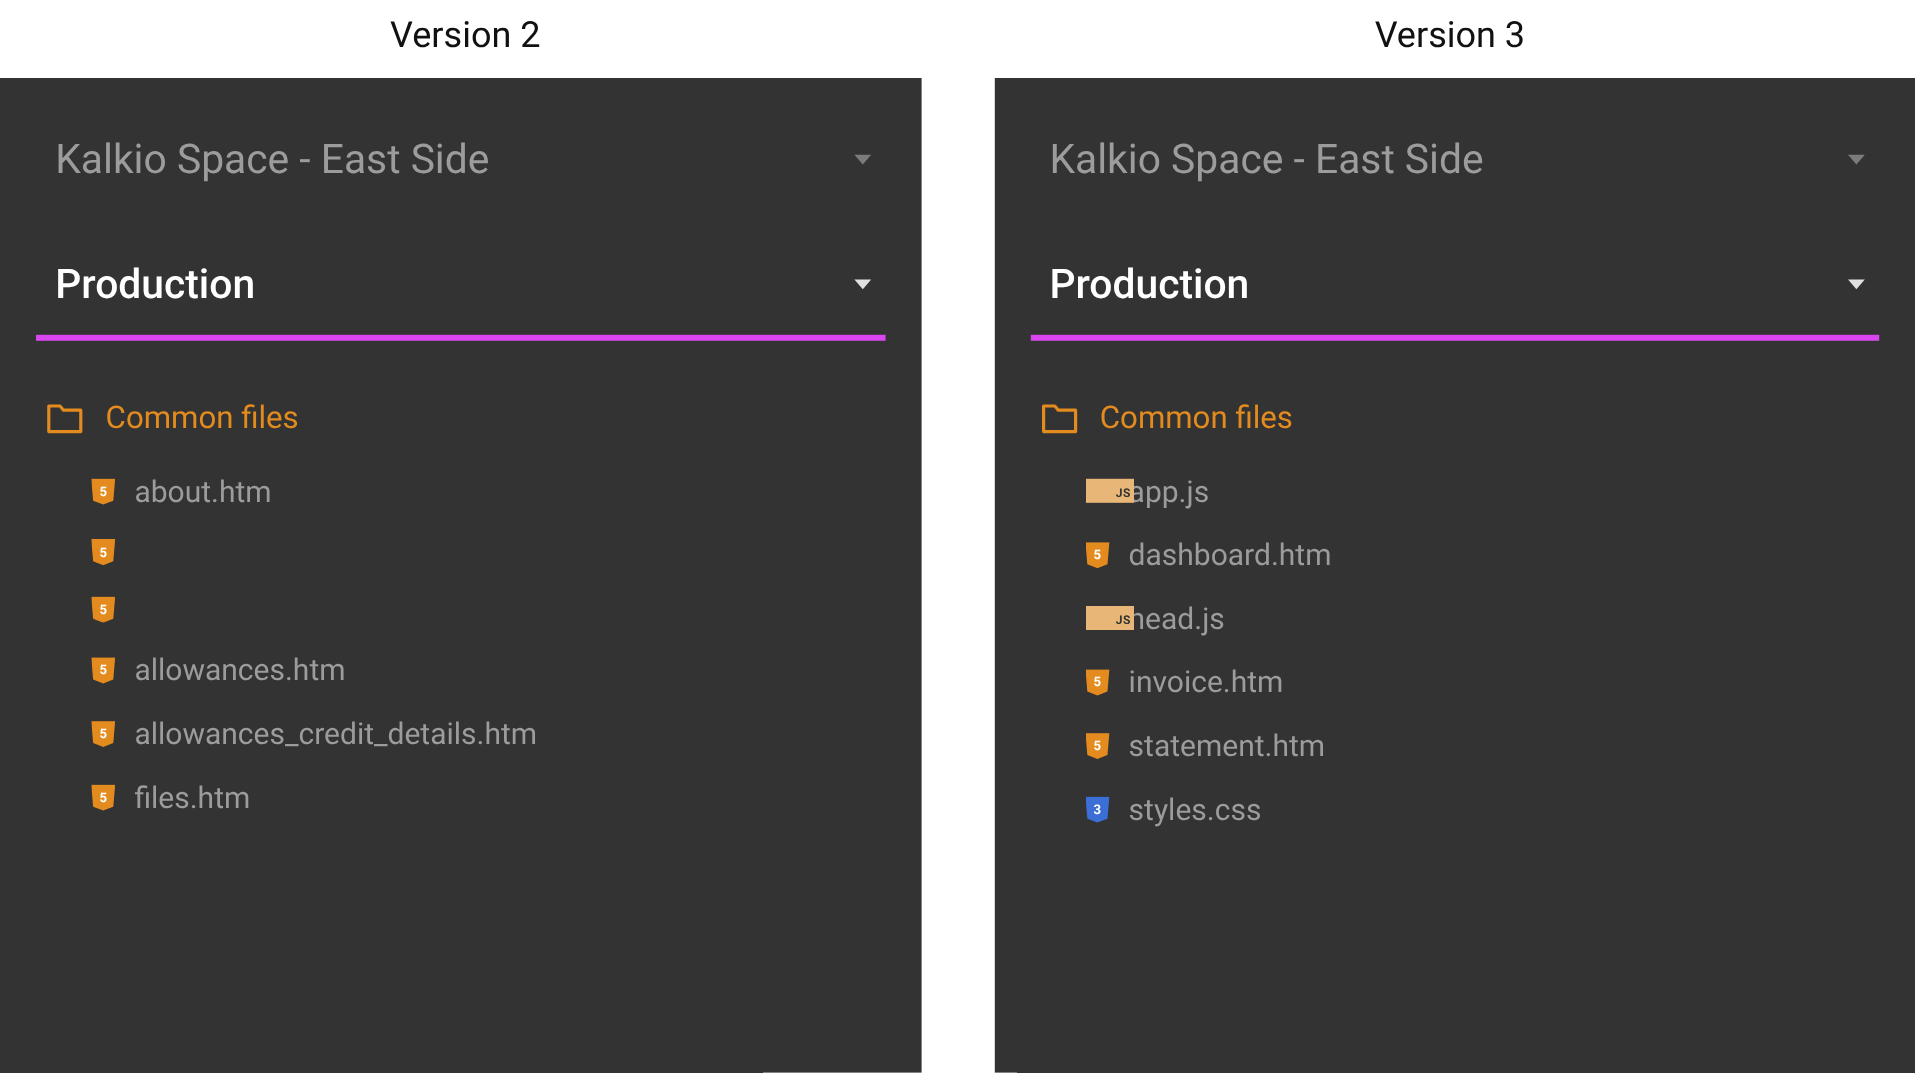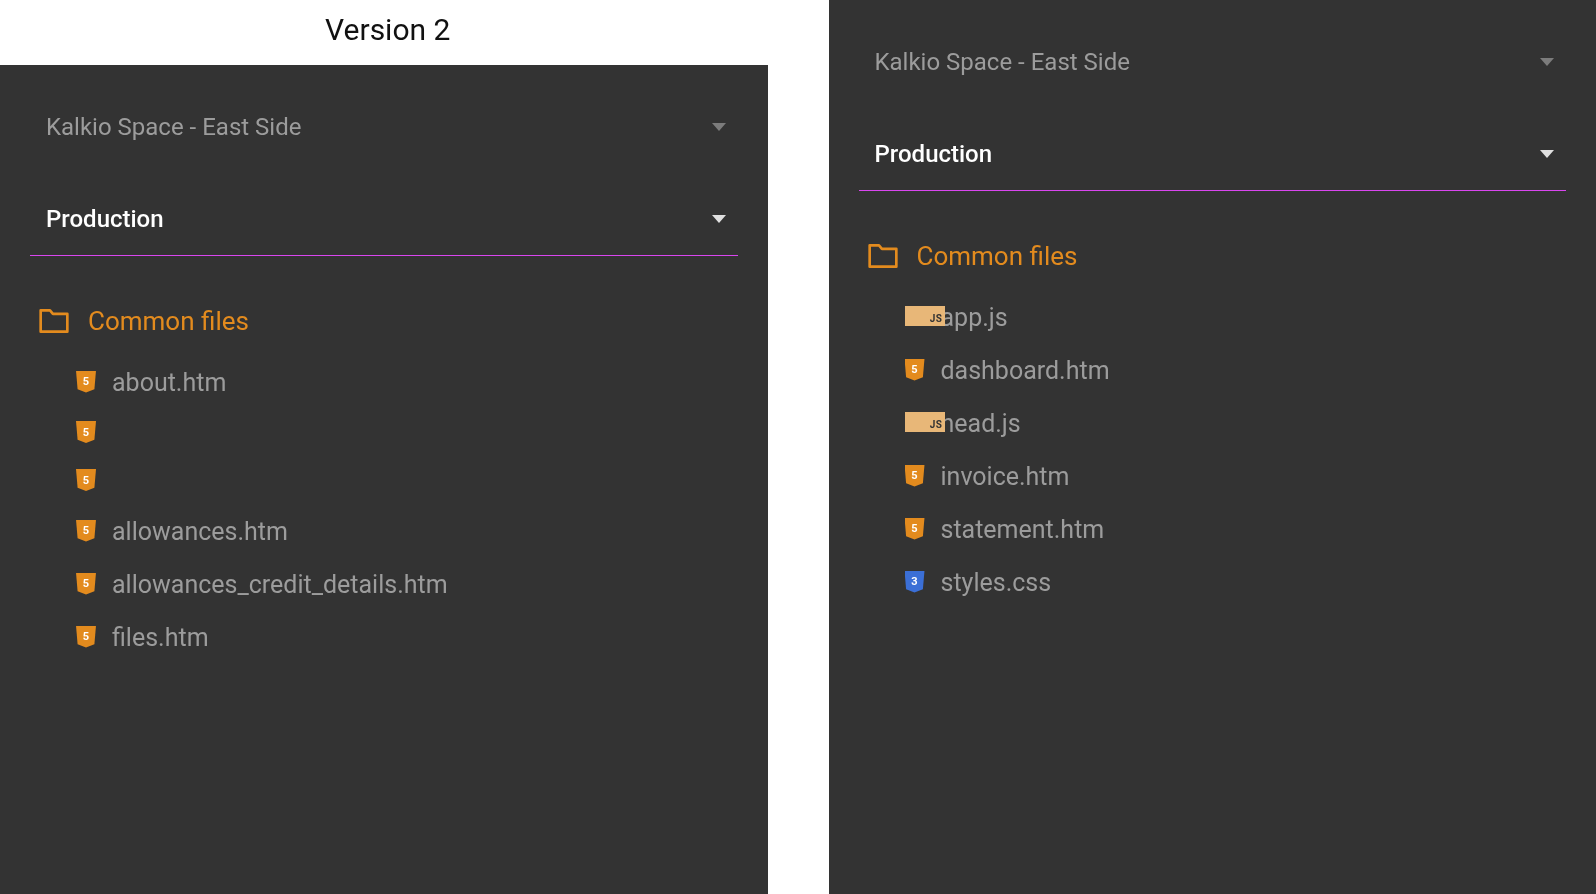--- a/index.html
+++ b/index.html
@@ -40,30 +40,30 @@
   }
   .col:first-child .panel { margin-left: 0; }
   .col:last-child  .panel { margin-right: 0; }
 
   .dropdown {
     display: flex;
     align-items: center;
     justify-content: space-between;
     padding: 14px 12px 14px 16px;
     cursor: pointer;
-    font-size: 24px;
+    font-size: 34px;
   }
   .dropdown.project {
     color: #9c9c9c;
     font-weight: 400;
   }
   .dropdown.env {
     color: #ffffff;
     font-weight: 500;
-    border-bottom: 1px solid #d946ef;
+    border-bottom: 5px solid #d946ef;
     margin-top: 36px;
     padding-bottom: 22px;
     text-align: center;
   }
   .caret {
     width: 0; height: 0;
     border-left: 7px solid transparent;
     border-right: 7px solid transparent;
     border-top: 8px solid currentColor;
     opacity: 0.85;
@@ -186,20 +186,21 @@
               </span>
             <span class="label">files.htm</span>
           </div>
         </div>
       </div>
 
     </div>
   </div>
 
   <div class="col">
+    <div class="ver-title">Version 3</div>
     <div class="panel">
 
       <div class="dropdown project">
         <span>Kalkio Space - East Side</span>
         <span class="caret"></span>
       </div>
 
       <div class="dropdown env">
         <span>Production</span>
         <span class="caret"></span>

